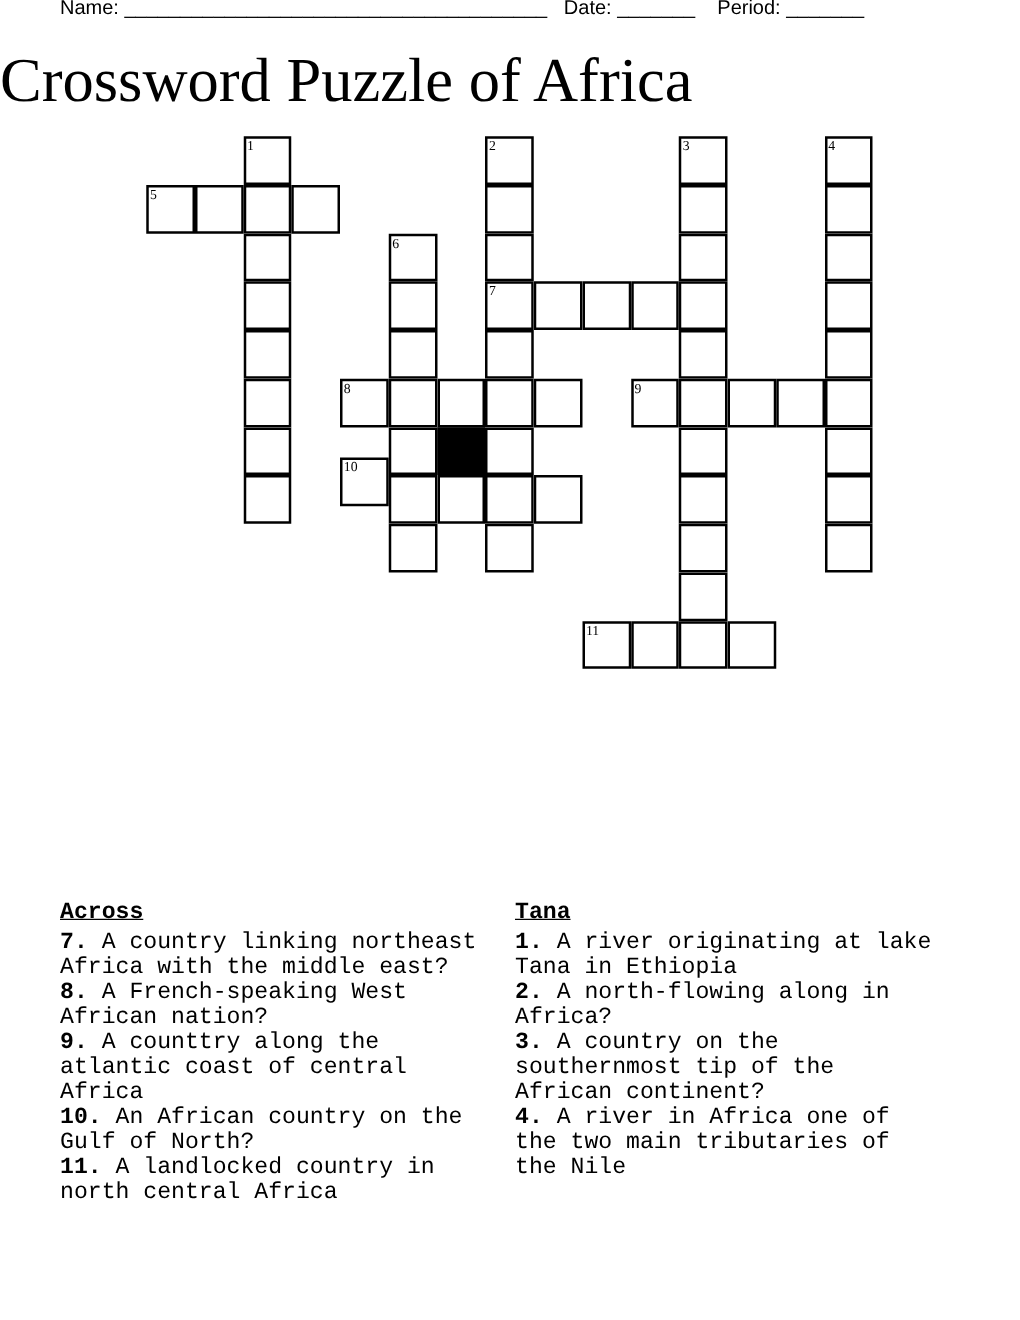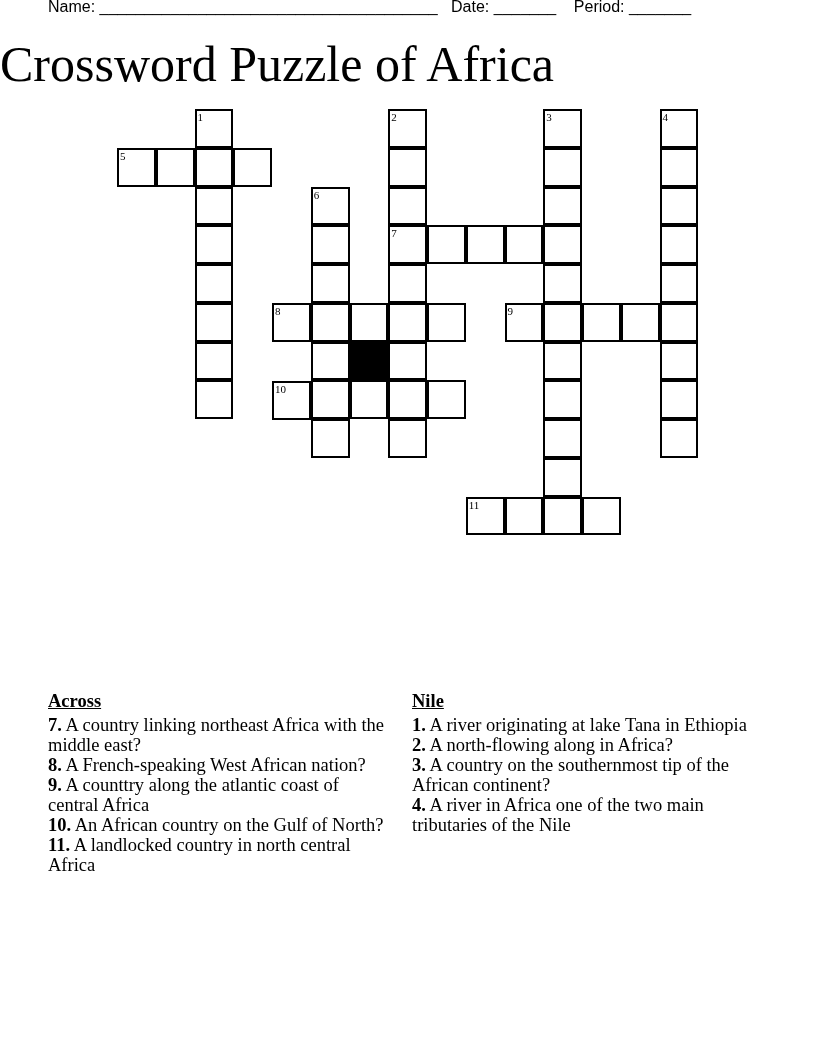--- a/index.html
+++ b/index.html
@@ -4,21 +4,21 @@
 <style>
   html, body { margin:0; padding:0; background:#fff; }
   body { width:816px; height:1056px; position:relative; overflow:hidden; color:#000; }
   .header-line { position:absolute; top:-2px; left:48px; font-family:"Liberation Sans", sans-serif; font-size:16px; white-space:pre; }
   .header-line span { margin-right:0; }
   .title { position:absolute; top:34px; left:0; width:816px; font-family:Liberation Serif, serif; font-size:50px; line-height:60px; }
   .grid { position:absolute; left:0; top:0; width:816px; height:560px; }
   .cell { position:absolute; width:38.75px; height:38.75px; box-sizing:border-box; border:2px solid #000; background:#fff; margin-left:-1px; margin-top:-1px; }
   .cell.black { background:#000; }
   .cell .num { position:absolute; top:1px; left:1px; font-family:"Liberation Serif", serif; font-size:11px; line-height:11px; }
-  .clues { position:absolute; top:691px; font-family:Liberation Serif, serif; font-size:18.5px; line-height:20px; }
+  .clues { position:absolute; top:720px; font-family:Liberation Mono, monospace; font-size:18.5px; line-height:20px; }
   .clues.across { left:48px; width:340px; }
   .clues.down { left:412px; width:340px; }
   .clues h3 { margin:0 0 4px 0; font-size:18.5px; font-weight:bold; text-decoration:underline; }
   .clue { margin:0; }
   .clue b { font-weight:bold; }
 </style>
 </head>
 <body>
 
 <div class="header-line"><span>Name: ______________________________________</span>   <span>Date: _______</span>    <span>Period: _______</span></div>
@@ -93,21 +93,21 @@
     <div class="cell" style="left: 273px; top: 303.75px;">
       <span class="num">8</span>
     </div>
     <div class="cell" style="left: 350.5px; top: 303.75px;"></div>
     <div class="cell" style="left: 428px; top: 303.75px;"></div>
     <div class="cell" style="left: 505.5px; top: 303.75px;">
       <span class="num">9</span>
     </div>
     <div class="cell" style="left: 583px; top: 303.75px;"></div>
     <div class="cell" style="left: 621.75px; top: 303.75px;"></div>
-    <div class="cell" style="left: 273px; top: 382px;">
+    <div class="cell" style="left: 273px; top: 367px;">
       <span class="num">10</span>
     </div>
     <div class="cell" style="left: 350.5px; top: 381.25px;"></div>
     <div class="cell" style="left: 428px; top: 381.25px;"></div>
     <div class="cell" style="left: 466.75px; top: 497.5px;">
       <span class="num">11</span>
     </div>
     <div class="cell" style="left: 505.5px; top: 497.5px;"></div>
     <div class="cell" style="left: 583px; top: 497.5px;"></div>
     <div class="cell black" style="left: 350.5px; top: 342.5px;"></div>
@@ -118,20 +118,20 @@
   <div id="across-list">
       <p class="clue"><b>7.</b><span> A country linking northeast Africa with the middle east?</span></p>
       <p class="clue"><b>8.</b><span> A French-speaking West African nation?</span></p>
       <p class="clue"><b>9.</b><span> A counttry along the atlantic coast of central Africa</span></p>
       <p class="clue"><b>10.</b><span> An African country on the Gulf of North?</span></p>
       <p class="clue"><b>11.</b><span> A landlocked country in north central Africa</span></p>
     </div>
 </div>
 
 <div class="clues down">
-  <h3>Nile</h3>
+  <h3>Tana</h3>
   <div id="down-list">
       <p class="clue"><b>1.</b><span> A river originating at lake Tana in Ethiopia</span></p>
       <p class="clue"><b>2.</b><span> A north-flowing along in Africa?</span></p>
       <p class="clue"><b>3.</b><span> A country on the southernmost tip of the African continent?</span></p>
       <p class="clue"><b>4.</b><span> A river in Africa one of the two main tributaries of the Nile</span></p>
     </div>
 </div>
 
 </body></html>

